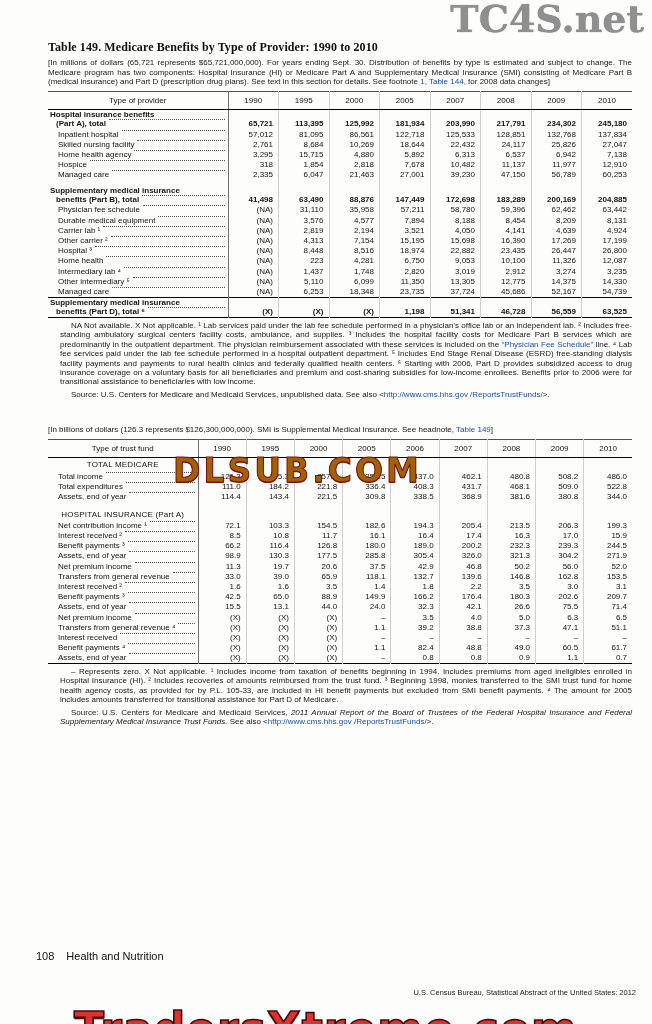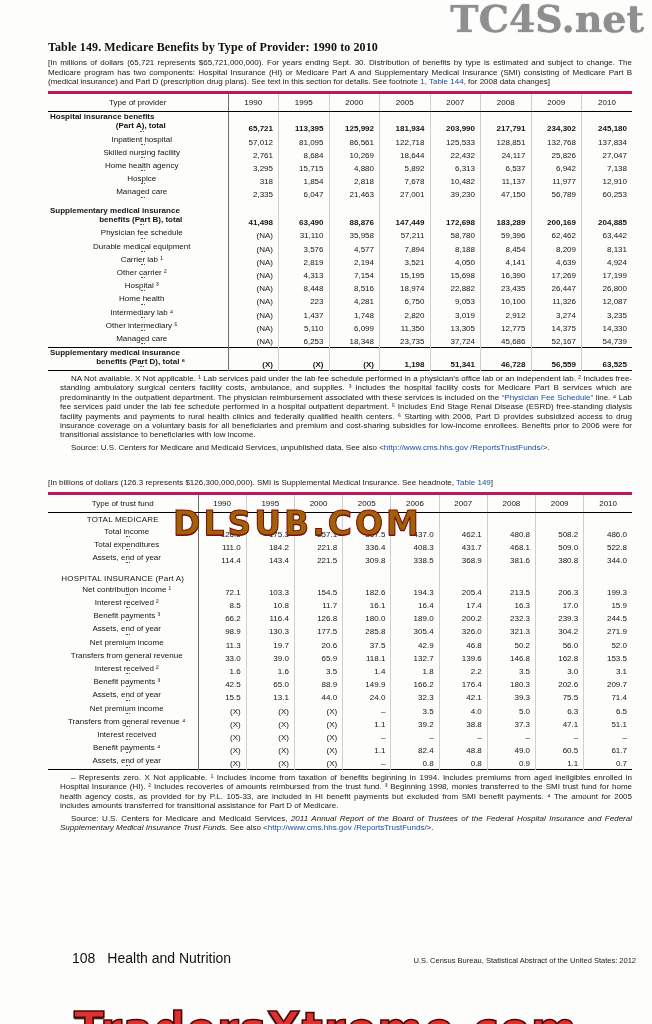--- a/index.html
+++ b/index.html
@@ -18,39 +18,39 @@
   }
   .headnote{font-size:8px;line-height:9.5px;text-align:justify;margin:0 0 4px 0;color:#191919;}
   .note{font-size:8px;line-height:9.4px;text-align:justify;margin:3px 0 0 12px;text-indent:11px;color:#191919;}
   .seg-link{color:#1a4fa0;}
   .seg-italic{font-style:italic;}
 
   
   .data-table{
     width:100%;border-collapse:collapse;table-layout:fixed;
     font-size:8px;line-height:1.15;color:#141414;
-    border-top:3px solid #be185d;border-bottom:1px solid #000;
+    border-top:1px solid #be185d;border-bottom:1px solid #000;
   }
   #table149-mount col.col-stub{width:180px;}
   #table150-mount col.col-stub{width:150px;}
   .data-table thead th{
     font-weight:normal;text-align:center;vertical-align:middle;
     padding:4px 2px;border-bottom:1px solid #000;
   }
   .data-table td{vertical-align:bottom;padding:0.5px 5px 0.5px 0;}
   .data-table td.stub{padding-left:2px;padding-right:2px;}
   .data-table td.num{text-align:right;white-space:nowrap;}
   .data-table td.num.bold{font-weight:bold;}
   .data-table th:not(:first-child),
   .data-table td:not(:first-child){border-left:1px solid #cfcfcf;}
   .data-table th:nth-child(2),
   .data-table td:nth-child(2){border-left:1px solid #6f6f6f;}
   tr.gap td{padding-top:6px;}
   tr.topline td{border-top:1px solid #000;}
-  .lbl{display:flex;align-items:center;flex-direction:column;}
+  .lbl{display:flex;align-items:flex-start;}
   .lbl > span:first-child{white-space:nowrap;}
   .lbl.indent{padding-left:8px;}
   .leader{flex:1 1 auto;border-bottom:1px dotted #555;margin:0 1px 2px 3px;min-width:4px;}
   .g1{font-weight:bold;}
   .g2{font-weight:bold;padding-left:6px;}
   .section-label{text-align:center;padding:2px 0 1px 0;letter-spacing:0.2px;}
 
   #table150-block{margin-top:26px;position:relative;}
   #table149-block{position:relative;}
 
@@ -67,23 +67,23 @@
     -webkit-text-stroke:1px #7e0b0e;text-shadow:0 1px 0 #8c0f0f;
   }
   .wm-bottom{
     position:absolute;left:0;width:100%;top:1003px;z-index:6;text-align:center;
     font-family:"DejaVu Sans",sans-serif;font-weight:800;font-size:44px;
     letter-spacing:1px;color:#e03131;
     -webkit-text-stroke:1.6px #3f0a0a;text-shadow:0 2px 1px #4a0d0d;
   }
 
   
-  .page-footer{position:absolute;left:36px;top:950px;font-size:14px;color:#111;margin-left:36px;}
+  .page-footer{position:absolute;left:36px;top:950px;font-size:11px;color:#111;}
   .page-footer .pg-sec{margin-left:12px;}
-  .credit{position:absolute;right:16px;top:956px;font-size:7.5px;color:#222;z-index:2;}
+  .credit{position:absolute;right:16px;top:988px;font-size:7.5px;color:#222;z-index:2;}
 </style>
 </head>
 <body>
 
 <div class="page">
 
   <div class="wm-top">TC4S.net</div>
 
   <div class="content">
 
@@ -651,21 +651,21 @@
                     <span>Assets, end of year</span>
                     <span class="leader"></span>
                   </div>
                 </td>
                 <td class="num">15.5</td>
                 <td class="num">13.1</td>
                 <td class="num">44.0</td>
                 <td class="num">24.0</td>
                 <td class="num">32.3</td>
                 <td class="num">42.1</td>
-                <td class="num">39.3</td>
+                <td class="num">26.6</td>
                 <td class="num">75.5</td>
                 <td class="num">71.4</td>
               </tr>
               <tr class="row-data">
                 <td class="stub">
                   <div class="lbl indent">
                     <span>Net premium income</span>
                     <span class="leader"></span>
                   </div>
                 </td>

